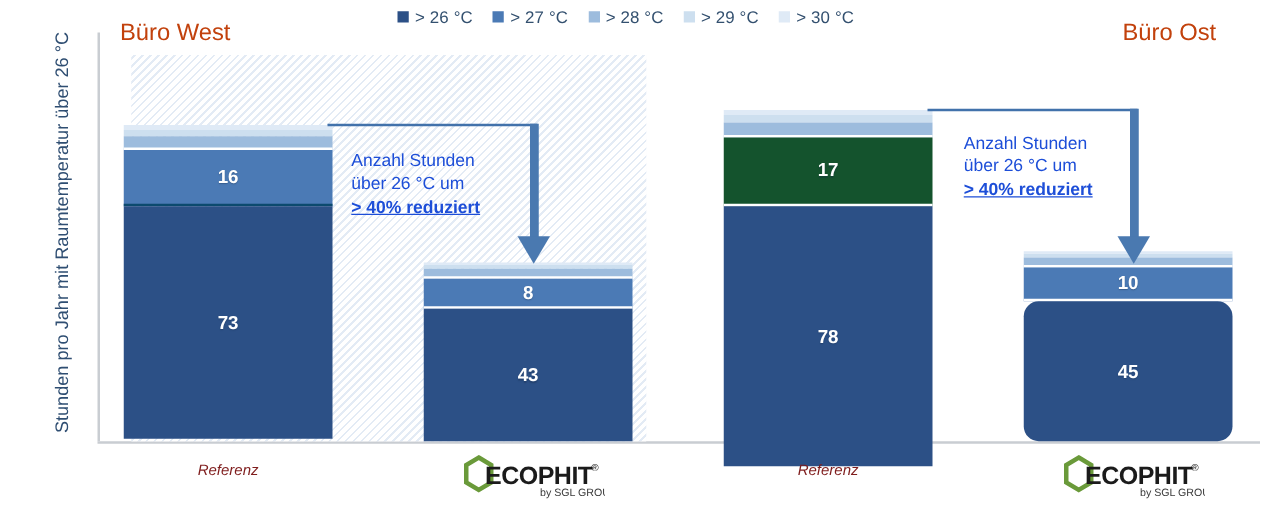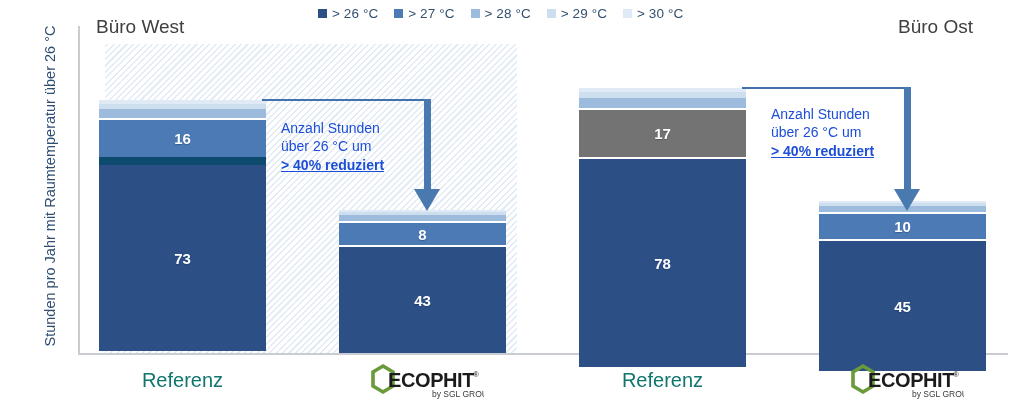--- a/index.html
+++ b/index.html
@@ -32,21 +32,21 @@
   }
   #yaxis-line{
     position:absolute;left:78px;top:26px;width:2px;height:327px;background:#c9cdd2;
   }
   #xaxis-line{
     position:absolute;left:78px;top:353px;width:930px;height:2px;background:#c9cdd2;
   }
 
   
   .panel-title{
-    position:absolute;font-size:19px;color:#404040;white-space:nowrap;
+    position:absolute;font-size:19px;color:#c2410c;white-space:nowrap;
   }
   #title-west{left:96px;top:16px;}
   #title-ost{left:898px;top:16px;text-align:center;}
 
   
   #hatch-panel{
     position:absolute;left:105px;top:44px;width:412px;height:309px;
     background:
       repeating-linear-gradient(-45deg,
         #ffffff 0px, #ffffff 3px,
@@ -80,22 +80,23 @@
   .arrow-shaft{position:absolute;width:7px;background:#4a79b0;top:0;}
   .arrow-head{
     position:absolute;width:0;height:0;
     border-left:13px solid transparent;
     border-right:13px solid transparent;
     border-top:22px solid #4a79b0;
   }
 
   
   .xtick{
-    position:absolute;font-size:20px;color:#0f766e;white-space:nowrap;
+    position:absolute;font-size:12px;color:#7f1d1d;white-space:nowrap;
     text-align:center;
+    font-style:italic;
   }
 
   
   .logo{position:absolute;width:124px;height:40px;}
   .logo svg{display:block;}
 </style>
 </head>
 <body>
 
 <div id="stage">
@@ -131,21 +132,21 @@
   <div class="panel-title" id="title-ost">Büro Ost</div>
 
   <div id="hatch-panel"></div>
 
   <div class="bars-area">
 
     <div class="bar" style="left:99px;width:167px;height:253px;">
       <div class="seg" style="height:4px;background:#dfeaf6;"></div>
       <div class="seg" style="height:5px;background:#cddfef;"></div>
       <div class="seg" style="height:11px;background:#9dbcdd;border-bottom:2px solid #fff;"></div>
-      <div class="seg" style="height:45px;background:#4b7ab5;border-bottom:8px solid #0c4a6e;">
+      <div class="seg" style="height:45px;background:#4b7ab5;border-bottom:2px solid #0c4a6e;">
         <span class="seg-val">16</span>
       </div>
       <div class="seg" style="height:186px;background:#2c5086;">
         <span class="seg-val">73</span>
       </div>
     </div>
 
     <div class="bar" style="left:339px;width:167px;height:143px;">
       <div class="seg" style="height:2px;background:#dfeaf6;"></div>
       <div class="seg" style="height:3px;background:#cddfef;"></div>
@@ -155,36 +156,36 @@
       </div>
       <div class="seg" style="height:106px;background:#2c5086;">
         <span class="seg-val">43</span>
       </div>
     </div>
 
     <div class="bar" style="left:579px;width:167px;height:265px;">
       <div class="seg" style="height:4px;background:#dfeaf6;"></div>
       <div class="seg" style="height:6px;background:#cddfef;"></div>
       <div class="seg" style="height:12px;background:#9dbcdd;border-bottom:2px solid #fff;"></div>
-      <div class="seg" style="height:49px;background:#737373;border-bottom:2px solid #fff;">
+      <div class="seg" style="height:55px;background:#14532d;border-bottom:2px solid #fff;">
         <span class="seg-val">17</span>
       </div>
       <div class="seg" style="height:208px;background:#2c5086;">
         <span class="seg-val">78</span>
       </div>
     </div>
 
     <div class="bar" style="left:819px;width:167px;height:152px;">
       <div class="seg" style="height:2px;background:#dfeaf6;"></div>
       <div class="seg" style="height:3px;background:#cddfef;"></div>
       <div class="seg" style="height:8px;background:#9dbcdd;border-bottom:2px solid #fff;"></div>
       <div class="seg" style="height:27px;background:#4b7ab5;border-bottom:2px solid #fff;">
         <span class="seg-val">10</span>
       </div>
-      <div class="seg" style="height:130px;background:#2c5086;">
+      <div class="seg" style="height:112px;background:#2c5086;border-radius:12px;">
         <span class="seg-val">45</span>
       </div>
     </div>
   </div>
 
   <div class="arrow-wrap" style="left:262px;top:99px;width:170px;height:112px;">
     <div class="arrow-top" style="left:0px;width:168px;"></div>
     <div class="arrow-shaft" style="left:162px;height:92px;"></div>
     <div class="arrow-head" style="left:152px;top:90px;"></div>
   </div>

